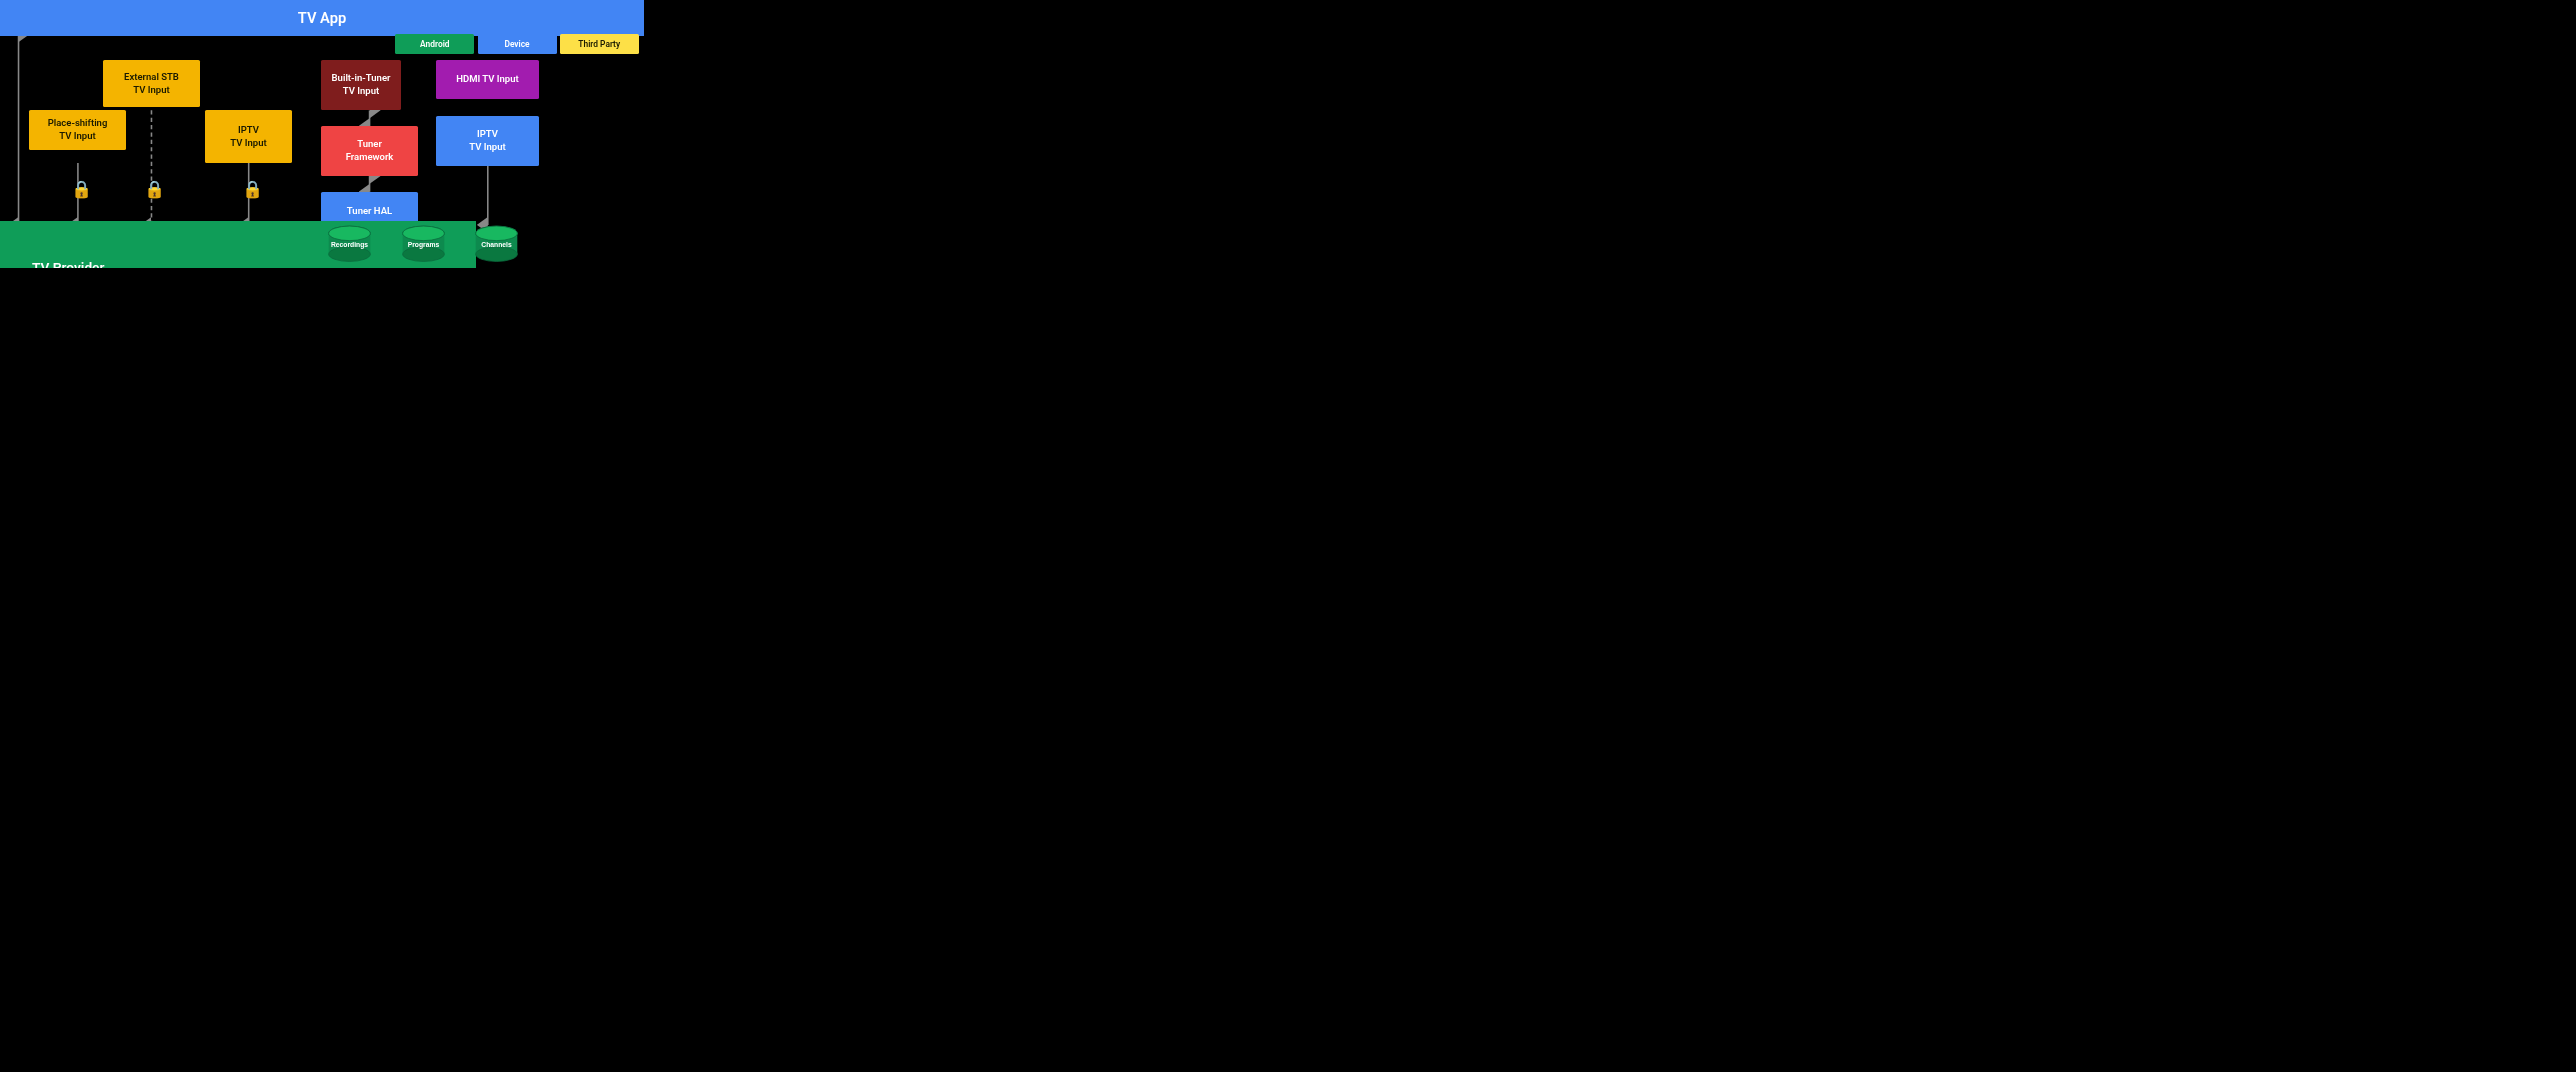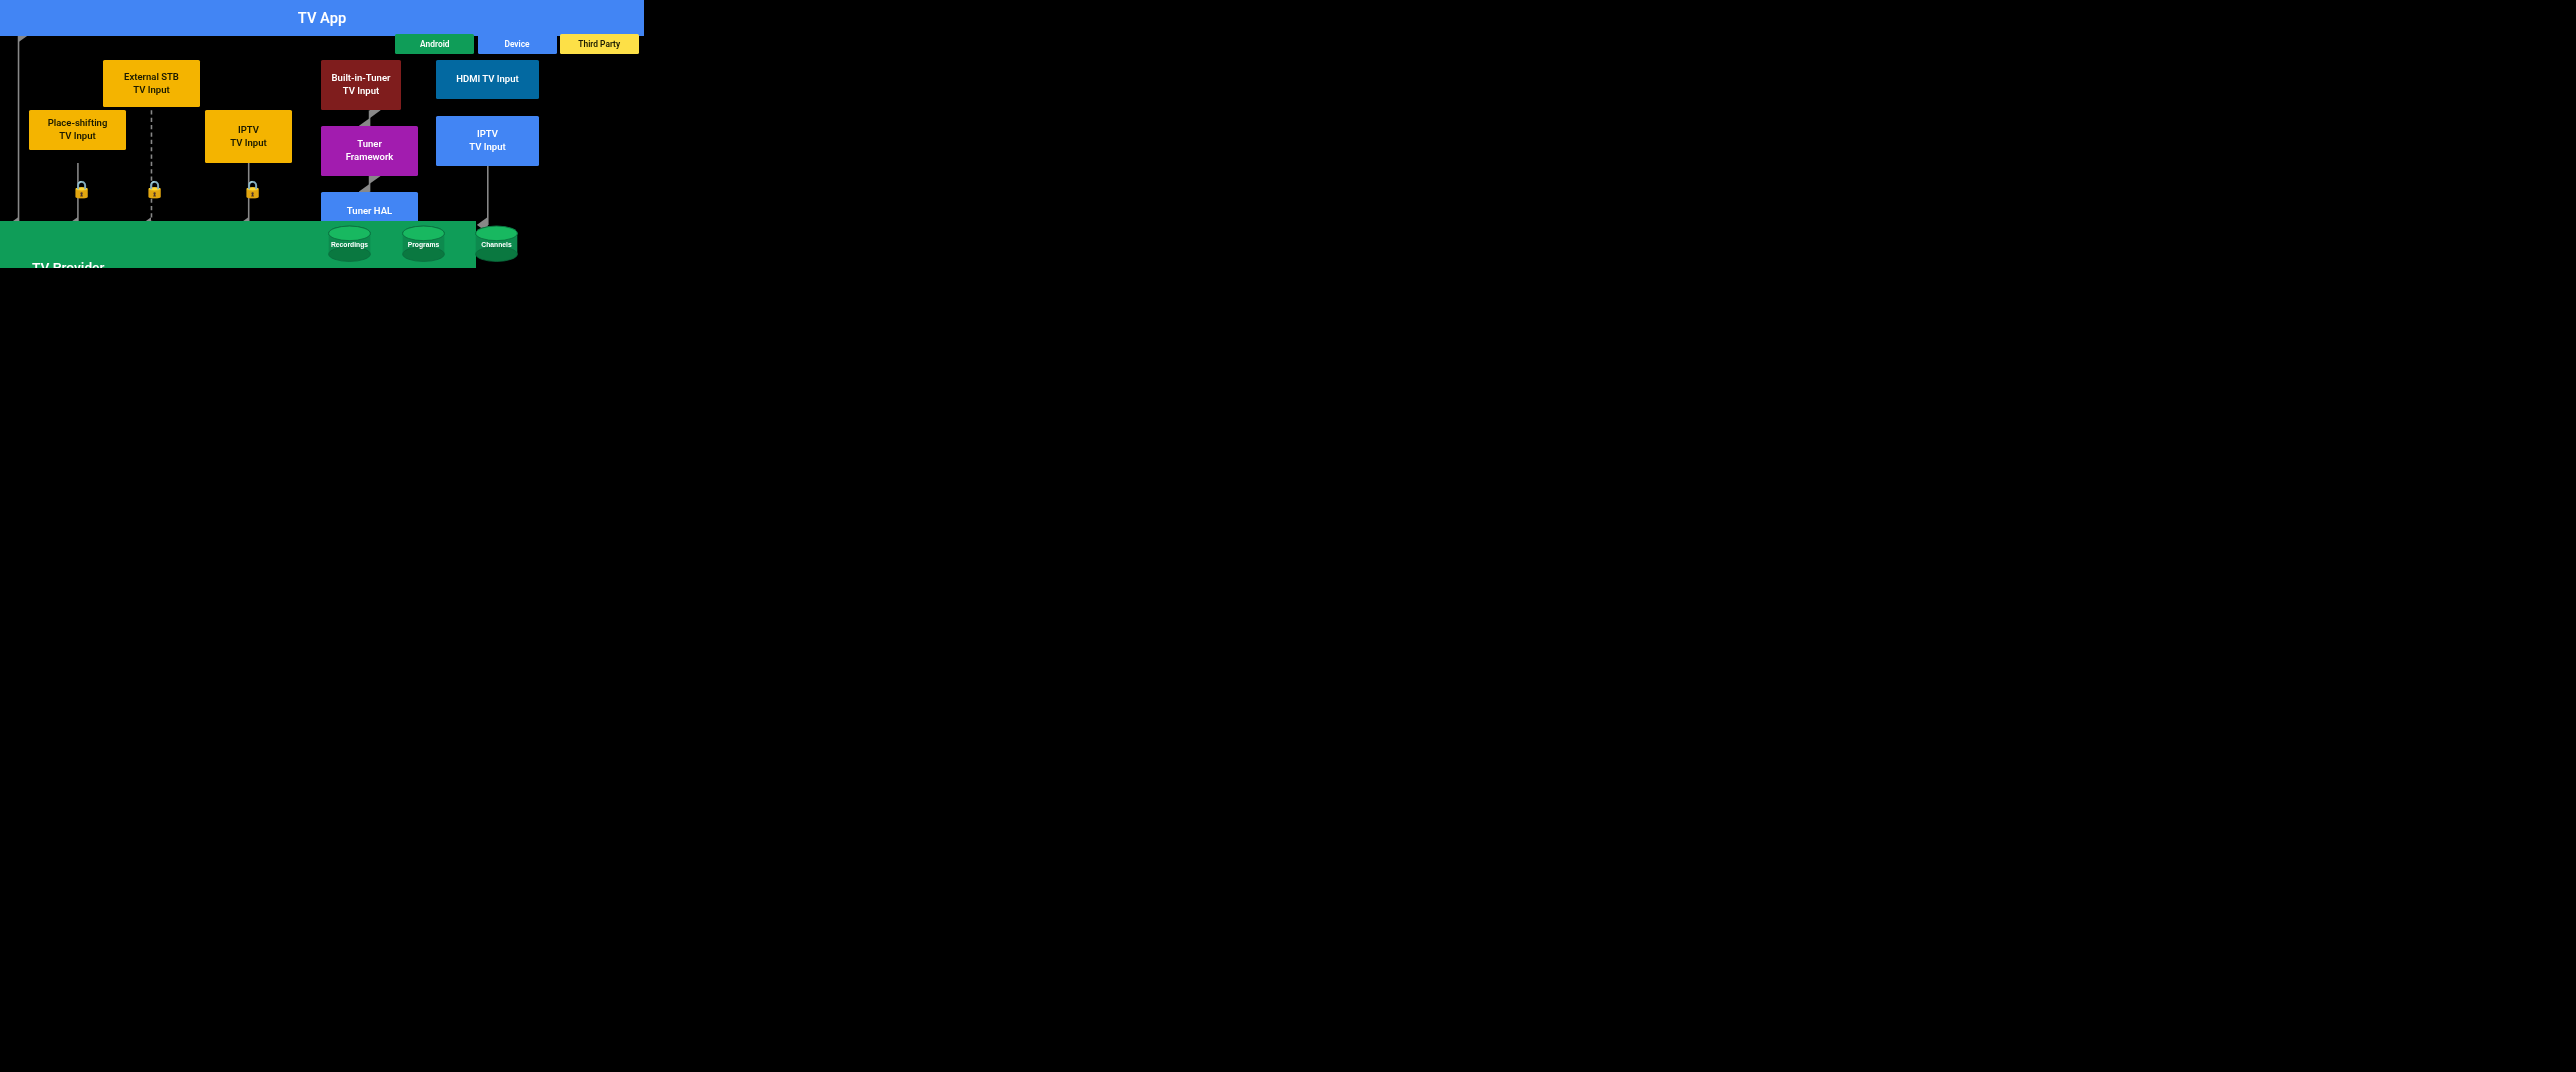--- a/index.html
+++ b/index.html
@@ -126,24 +126,24 @@
 
 <div id="boxes-container">
     <div class="box" style="position: absolute; left: 29px; top: 110px; width: 97px; height: 40px; background: rgb(244, 180, 0); color: rgb(26, 26, 0); font-size: 9.5px; font-weight: 600; border-radius: 1.6px; display: flex; align-items: center; justify-content: center; text-align: center; line-height: 1.35; z-index: 8; white-space: pre-line;"><span>Place-shifting
 TV Input</span></div>
     <div class="box" style="position: absolute; left: 103px; top: 60px; width: 97px; height: 47px; background: rgb(244, 180, 0); color: rgb(26, 26, 0); font-size: 9.5px; font-weight: 600; border-radius: 1.6px; display: flex; align-items: center; justify-content: center; text-align: center; line-height: 1.35; z-index: 8; white-space: pre-line;"><span>External STB
 TV Input</span></div>
     <div class="box" style="position: absolute; left: 205px; top: 110px; width: 87px; height: 53px; background: rgb(244, 180, 0); color: rgb(26, 26, 0); font-size: 9.5px; font-weight: 600; border-radius: 1.6px; display: flex; align-items: center; justify-content: center; text-align: center; line-height: 1.35; z-index: 8; white-space: pre-line;"><span>IPTV
 TV Input</span></div>
     <div class="box" style="position: absolute; left: 321px; top: 60px; width: 80px; height: 50px; background: #7f1d1d; color: white; font-size: 9.5px; font-weight: 600; border-radius: 1.6px; display: flex; align-items: center; justify-content: center; text-align: center; line-height: 1.35; z-index: 8; white-space: pre-line;"><span>Built-in-Tuner
 TV Input</span></div>
-    <div class="box" style="position: absolute; left: 321px; top: 126px; width: 97px; height: 50px; background: #a21caf; color: white; font-size: 9.5px; font-weight: 600; border-radius: 1.6px; display: flex; align-items: center; justify-content: center; text-align: center; line-height: 1.35; z-index: 8; white-space: pre-line;"><span>Tuner
+    <div class="box" style="position: absolute; left: 321px; top: 126px; width: 97px; height: 50px; background: #ef4444; color: white; font-size: 9.5px; font-weight: 600; border-radius: 1.6px; display: flex; align-items: center; justify-content: center; text-align: center; line-height: 1.35; z-index: 8; white-space: pre-line;"><span>Tuner
 Framework</span></div>
     <div class="box" style="position: absolute; left: 321px; top: 192px; width: 97px; height: 39px; background: rgb(66, 133, 244); color: white; font-size: 9.5px; font-weight: 600; border-radius: 1.6px; display: flex; align-items: center; justify-content: center; text-align: center; line-height: 1.35; z-index: 8; white-space: pre-line;"><span>Tuner HAL</span></div>
-    <div class="box" style="position: absolute; left: 436px; top: 60px; width: 103px; height: 39px; background: #0369a1; color: white; font-size: 9.5px; font-weight: 600; border-radius: 1.6px; display: flex; align-items: center; justify-content: center; text-align: center; line-height: 1.35; z-index: 8; white-space: pre-line;"><span>HDMI TV Input</span></div>
+    <div class="box" style="position: absolute; left: 436px; top: 60px; width: 103px; height: 39px; background: #a21caf; color: white; font-size: 9.5px; font-weight: 600; border-radius: 1.6px; display: flex; align-items: center; justify-content: center; text-align: center; line-height: 1.35; z-index: 8; white-space: pre-line;"><span>HDMI TV Input</span></div>
     <div class="box" style="position: absolute; left: 436px; top: 116px; width: 103px; height: 50px; background: rgb(66, 133, 244); color: white; font-size: 9.5px; font-weight: 600; border-radius: 1.6px; display: flex; align-items: center; justify-content: center; text-align: center; line-height: 1.35; z-index: 8; white-space: pre-line;"><span>IPTV
 TV Input</span></div>
   </div>
 
 <svg class="arrows" id="arrows-svg" viewBox="0 0 1225 510" width="644" height="268">
 
   <defs>
     <marker id="arrowhead-up" markerWidth="10" markerHeight="7" refX="5" refY="7" orient="auto">
       <polygon points="0 7, 5 0, 10 7" fill="#888"></polygon>
     </marker>

